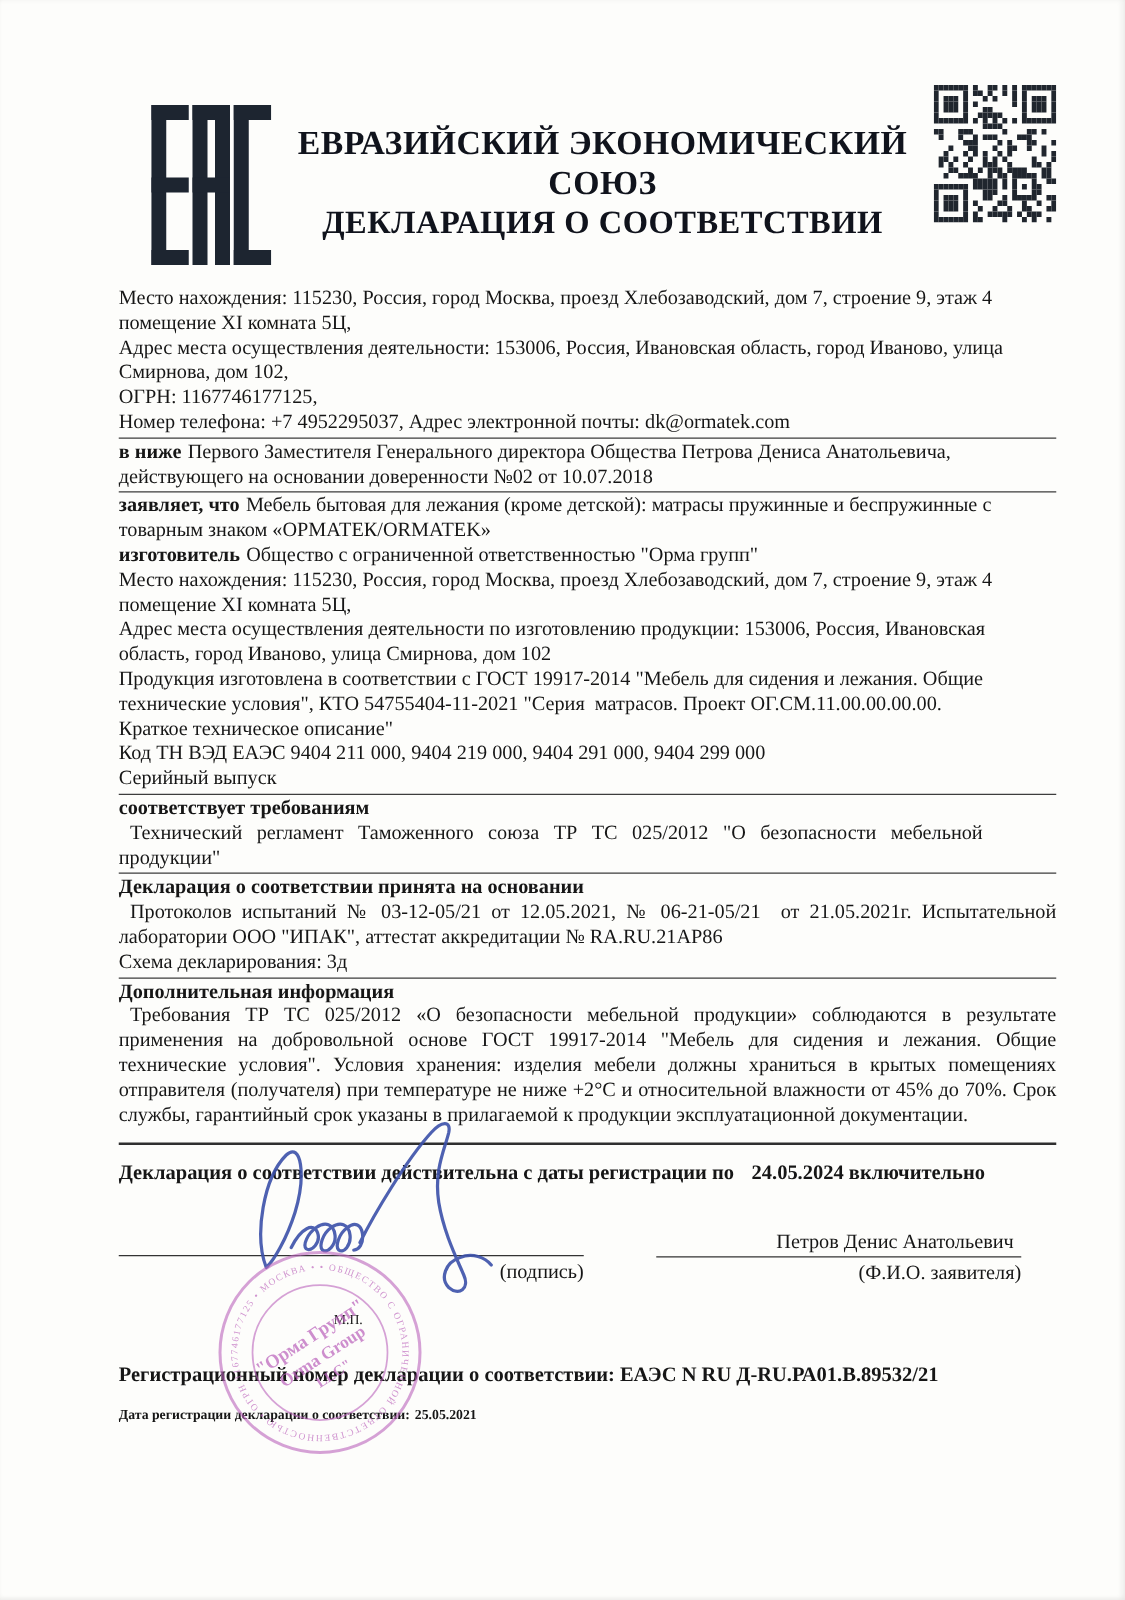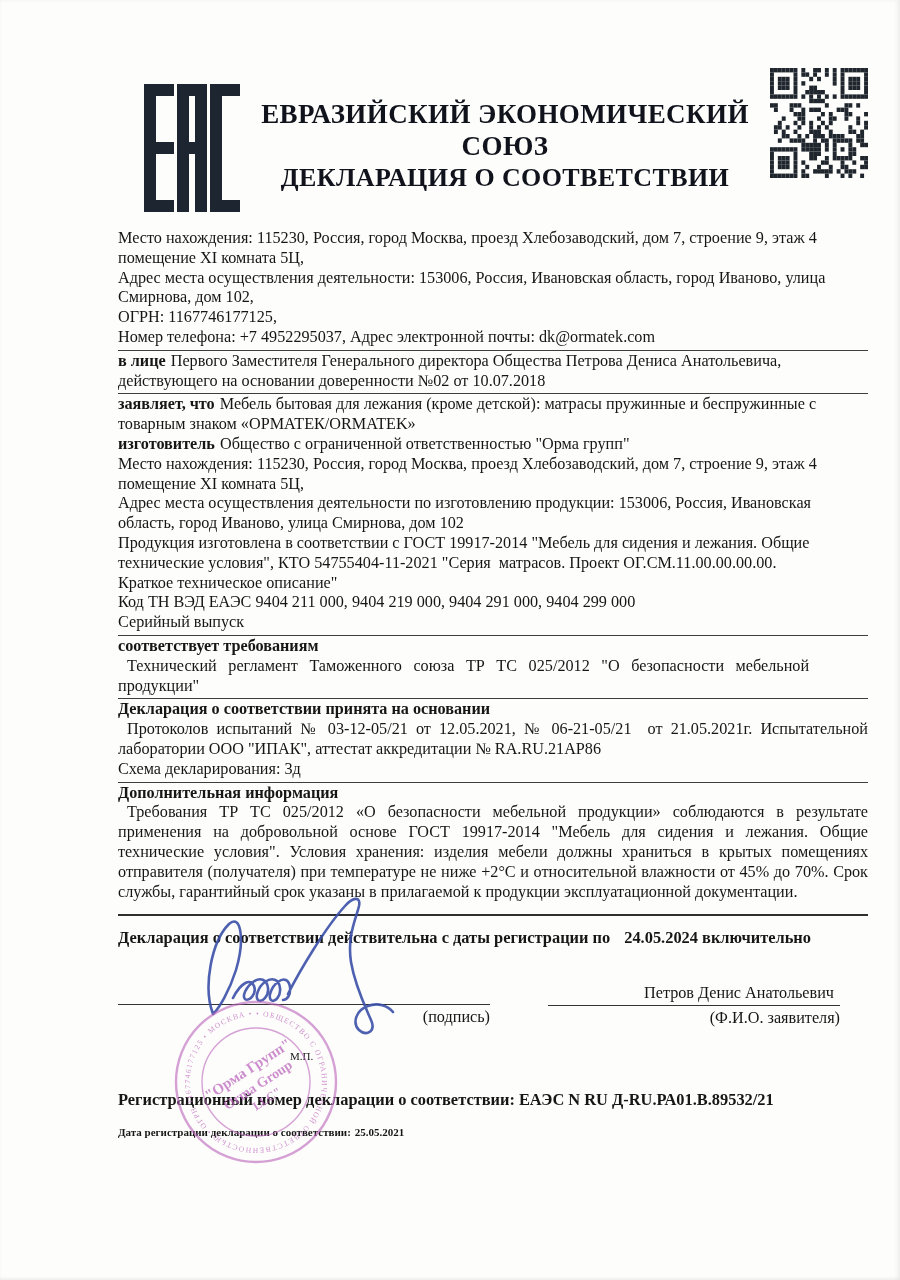--- a/index.html
+++ b/index.html
@@ -1,19 +1,19 @@
 <!DOCTYPE html>
 <html lang="ru"><head>
 <meta charset="utf-8">
 <style>
   html,body{margin:0;padding:0;background:#d8d8d8;}
   .page{position:relative;width:900px;height:1280px;margin:0 auto;background:#fdfdfb;overflow:hidden;
         font-family:"Liberation Serif","DejaVu Serif",serif;color:#161616;
         box-shadow:inset -3px 0 4px rgba(0,0,0,.05), inset 0 -2px 3px rgba(0,0,0,.04);}
-  .doc{position:absolute;left:118px;top:0;width:750px;}
+  .doc{position:absolute;left:95px;top:0;width:750px;}
   
   .hdr{display:flex;margin-top:66px;height:146px;}
   .eac{width:96px;height:128px;margin-left:26px;margin-top:18px;flex:none;}
   .eac svg{width:100%;height:100%;}
   .titles{flex:1;text-align:center;padding-top:32px;font-weight:bold;color:#10131c;}
   .t1{font-size:27px;line-height:32px;letter-spacing:.4px;}
   .t2{font-size:26px;line-height:32px;letter-spacing:.4px;}
   .qr{width:98px;height:110px;flex:none;margin-top:2px;}
   
   .sec p{margin:0;font-size:16.2px;line-height:19.8px;}
@@ -368,21 +368,21 @@
     <section class="sec bb first-sec">
       <p class="pre">Место нахождения: 115230, Россия, город Москва, проезд Хлебозаводский, дом 7, строение 9, этаж 4
 помещение XI комната 5Ц,
 Адрес места осуществления деятельности: 153006, Россия, Ивановская область, город Иваново, улица
 Смирнова, дом 102,
 ОГРН: 1167746177125,
 Номер телефона: +7 4952295037, Адрес электронной почты: dk@ormatek.com</p>
     </section>
 
     <section class="sec bb">
-      <p class="pre"><span class="lbl">в лице</span><span>Первого Заместителя Генерального директора Общества Петрова Дениса Анатольевича,
+      <p class="pre"><span class="lbl">в ниже</span><span>Первого Заместителя Генерального директора Общества Петрова Дениса Анатольевича,
 действующего на основании доверенности №02 от 10.07.2018</span></p>
     </section>
 
     <section class="sec bb">
       <p class="pre"><span class="lbl">заявляет, что</span><span>Мебель бытовая для лежания (кроме детской): матрасы пружинные и беспружинные с
 товарным знаком «ОРМАТЕК/ORMATEK»</span></p>
       <p><span class="lbl">изготовитель</span><span>Общество с ограниченной ответственностью "Орма групп"</span></p>
       <p class="pre">Место нахождения: 115230, Россия, город Москва, проезд Хлебозаводский, дом 7, строение 9, этаж 4
 помещение XI комната 5Ц,
 Адрес места осуществления деятельности по изготовлению продукции: 153006, Россия, Ивановская

